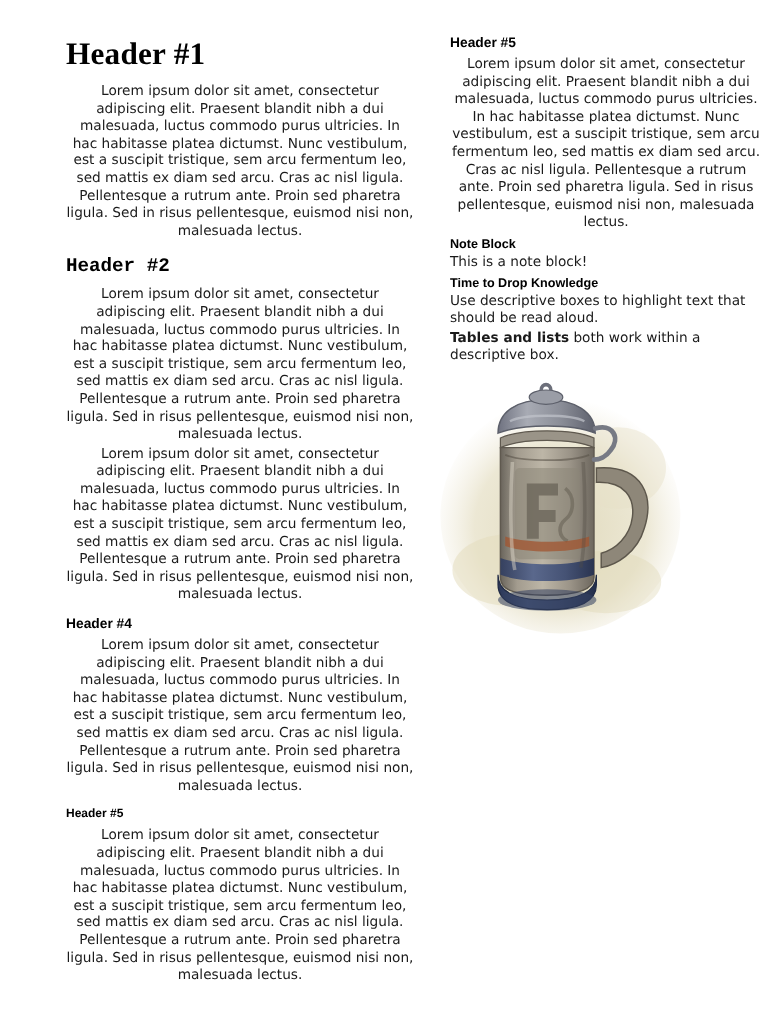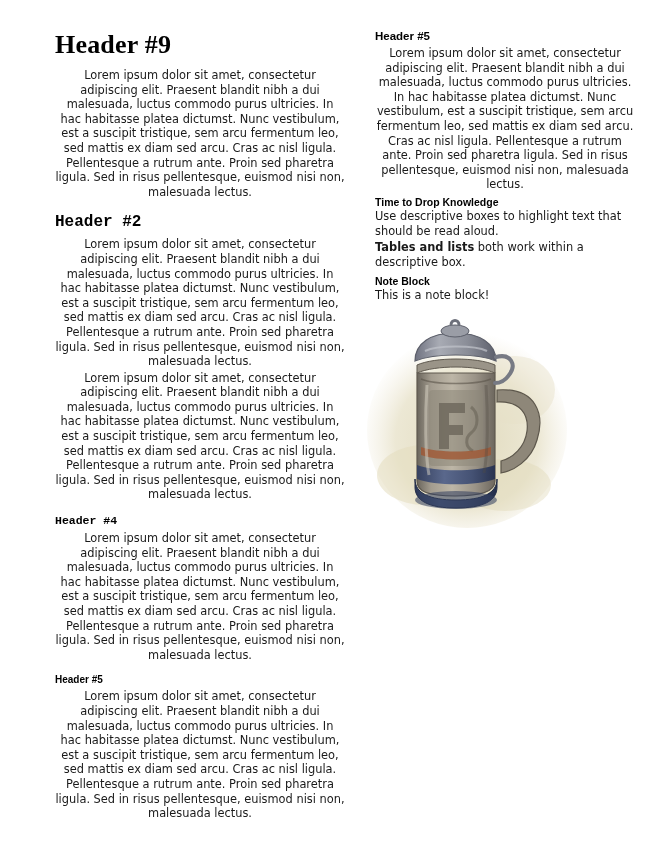--- a/index.html
+++ b/index.html
@@ -54,21 +54,21 @@
     color: #000000;
   }
   h3.h3 {
     font-family: "Liberation Sans", sans-serif;
     font-size: 14px;
     font-weight: bold;
     margin: 13px 0 5px 0;
     color: #000000;
   }
   h4.h4 {
-    font-family: Liberation Mono, monospace;
+    font-family: Liberation Sans, sans-serif;
     font-size: 11.5px;
     font-weight: bold;
     margin: 12px 0 4px 0;
     color: #000000;
   }
   h5.h5 {
     font-family: "Liberation Sans", sans-serif;
     font-size: 10px;
     font-weight: bold;
     margin: 12px 0 4px 0;
@@ -124,21 +124,21 @@
 </head>
 <body>
 
 <div class="page">
 
   <div class="columns">
 
     <div class="col-left">
 
       <div>
-        <h1 class="h1">Header #9</h1>
+        <h1 class="h1">Header #1</h1>
         <p class="body">Lorem ipsum dolor sit amet, consectetur adipiscing elit. Praesent blandit nibh a dui malesuada, luctus commodo purus ultricies. In hac habitasse platea dictumst. Nunc vestibulum, est a suscipit tristique, sem arcu fermentum leo, sed mattis ex diam sed arcu. Cras ac nisl ligula. Pellentesque a rutrum ante. Proin sed pharetra ligula. Sed in risus pellentesque, euismod nisi non, malesuada lectus.</p>
       </div>
 
       <div>
         <h2 class="h2">Header #2</h2>
         <p class="body">Lorem ipsum dolor sit amet, consectetur adipiscing elit. Praesent blandit nibh a dui malesuada, luctus commodo purus ultricies. In hac habitasse platea dictumst. Nunc vestibulum, est a suscipit tristique, sem arcu fermentum leo, sed mattis ex diam sed arcu. Cras ac nisl ligula. Pellentesque a rutrum ante. Proin sed pharetra ligula. Sed in risus pellentesque, euismod nisi non, malesuada lectus.</p>
       </div>
 
       <div>
         <p class="body">Lorem ipsum dolor sit amet, consectetur adipiscing elit. Praesent blandit nibh a dui malesuada, luctus commodo purus ultricies. In hac habitasse platea dictumst. Nunc vestibulum, est a suscipit tristique, sem arcu fermentum leo, sed mattis ex diam sed arcu. Cras ac nisl ligula. Pellentesque a rutrum ante. Proin sed pharetra ligula. Sed in risus pellentesque, euismod nisi non, malesuada lectus.</p>
@@ -153,30 +153,30 @@
         <h5 class="h5">Header #5</h5>
         <p class="body">Lorem ipsum dolor sit amet, consectetur adipiscing elit. Praesent blandit nibh a dui malesuada, luctus commodo purus ultricies. In hac habitasse platea dictumst. Nunc vestibulum, est a suscipit tristique, sem arcu fermentum leo, sed mattis ex diam sed arcu. Cras ac nisl ligula. Pellentesque a rutrum ante. Proin sed pharetra ligula. Sed in risus pellentesque, euismod nisi non, malesuada lectus.</p>
       </div>
 
     </div>
 
     <div class="col-right">
 
       <h4 class="h4-right">Header #5</h4>
       <p class="body">Lorem ipsum dolor sit amet, consectetur adipiscing elit. Praesent blandit nibh a dui malesuada, luctus commodo purus ultricies. In hac habitasse platea dictumst. Nunc vestibulum, est a suscipit tristique, sem arcu fermentum leo, sed mattis ex diam sed arcu. Cras ac nisl ligula. Pellentesque a rutrum ante. Proin sed pharetra ligula. Sed in risus pellentesque, euismod nisi non, malesuada lectus.</p>
+
+      <div>
+        <div class="note-title">Note Block</div>
+        <div class="note-text">This is a note block!</div>
+      </div>
 
       <div>
         <div class="desc-title">Time to Drop Knowledge</div>
         <div class="note-text">Use descriptive boxes to highlight text that should be read aloud.</div>
         <div class="note-text"><span class="bold-inline">Tables and lists</span><span> both work within a descriptive box.</span></div>
-      </div>
-
-      <div>
-        <div class="note-title">Note Block</div>
-        <div class="note-text">This is a note block!</div>
       </div>
 
     </div>
 
   </div>
 
   <div class="illustration">
     <svg width="230" height="245" viewBox="0 0 230 245" xmlns="http://www.w3.org/2000/svg">
       <defs>
         <radialGradient id="splashGrad" cx="50%" cy="55%" r="55%">

